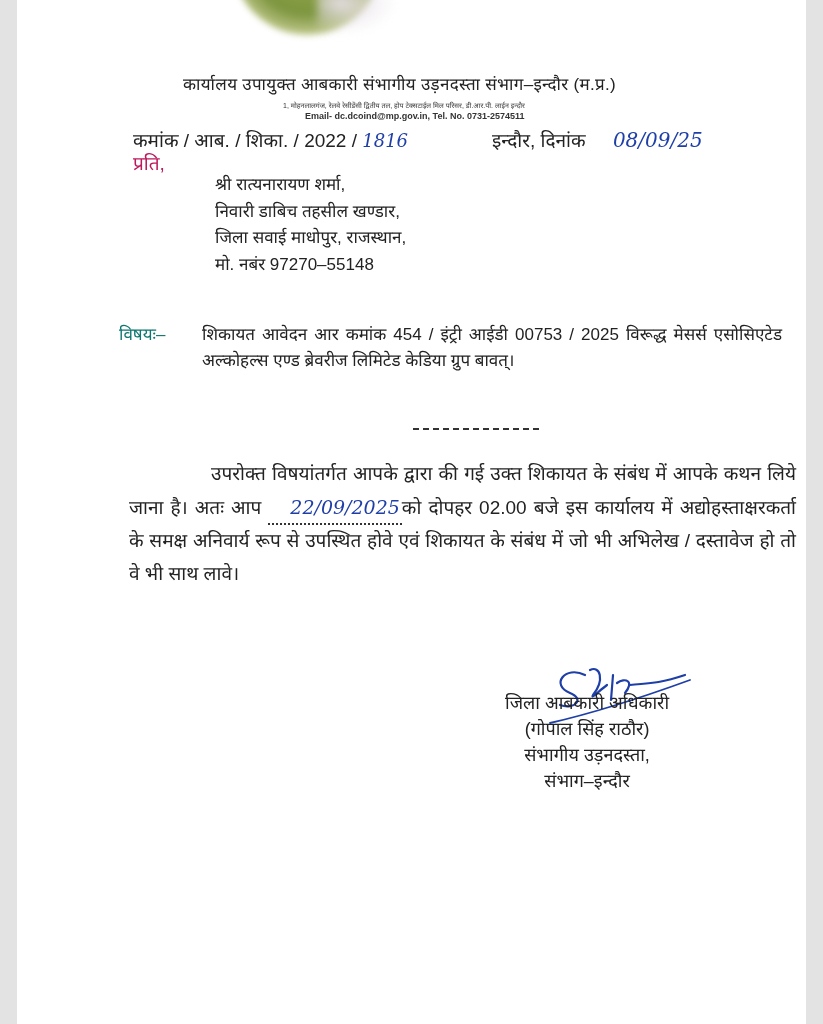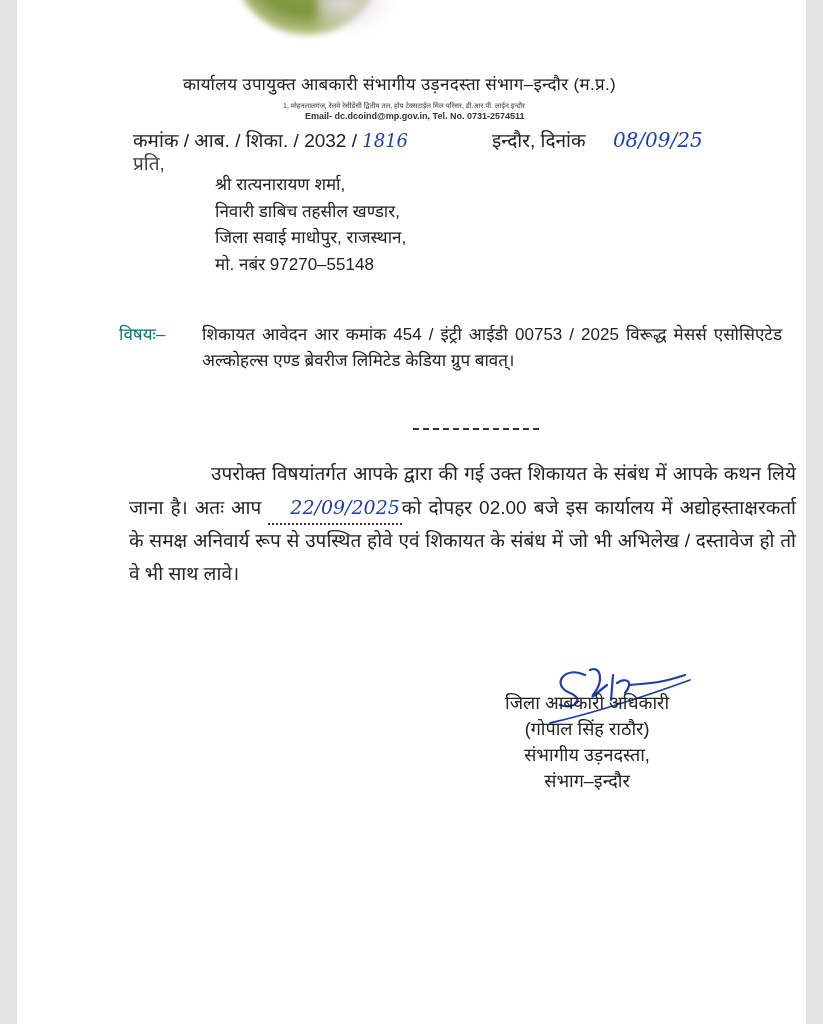--- a/index.html
+++ b/index.html
@@ -28,21 +28,21 @@
   }
   .abs { position: absolute; white-space: nowrap; }
   .office-title { left: 163px; top: 72px; font-size: 17px; letter-spacing: 0.3px; color: #222; margin-left: 20px; }
   .office-addr { left: 283px; top: 101px; font-size: 7px; color: #333; }
   .office-contact { left: 305px; top: 111px; font-size: 9px; font-weight: bold; color: #333; }
   .ref-line { left: 133px; top: 127px; font-size: 19px; color: #222; }
   .hand { font-family: "DejaVu Serif", serif; font-style: italic; color: #1f3fa8; }
   .ref-num { font-size: 18px; }
   .date-label { left: 492px; top: 127px; font-size: 19px; color: #222; }
   .date-val { font-size: 20px; margin-left: 22px; }
-  .prati { left: 133px; top: 150px; font-size: 19px; color: #404040; }
+  .prati { left: 133px; top: 150px; font-size: 19px; color: #be185d; }
   .addr-block { left: 215px; top: 172px; font-size: 17px; line-height: 26.5px; color: #222; }
   .addr-block div { white-space: nowrap; }
   .subject-label { left: 119px; top: 322px; font-size: 17px; color: #0f766e; }
   .subject-text { left: 202px; top: 322px; width: 580px; font-size: 17px; line-height: 26px; color: #222; white-space: normal; text-align: justify; }
   .divider-dash { left: 413px; top: 428px; width: 126px; border-top: 2px dashed #333; }
   .body-text { left: 117px; top: 458px; width: 667px; font-size: 19px; line-height: 32.5px; color: #222; white-space: normal; text-align: justify; margin-left: 12px; }
   .body-text .indent { display: inline-block; width: 82px; }
   .fill-date { display: inline-block; border-bottom: 2px dotted #333; padding: 0 2px 0 22px; font-size: 19px; }
   .sign-block { left: 505px; top: 690px; font-size: 18px; line-height: 26px; text-align: center; color: #222; }
   .signature { position: absolute; left: 545px; top: 655px; width: 150px; height: 75px; }
@@ -53,21 +53,21 @@
 <div class="page">
   <div class="blob"></div>
   <div class="blob-shadow"></div>
 </div>
 
 <div class="abs office-title">कार्यालय उपायुक्त आबकारी संभागीय उड़नदस्ता संभाग–इन्दौर (म.प्र.)</div>
 <div class="abs office-addr">1, मोहनलालगंज, रेलवे रेसीडेंसी द्वितीय तल, होप टेक्सटाईल मिल परिसर, डी.आर.पी. लाईन इन्दौर</div>
 <div class="abs office-contact">Email- dc.dcoind@mp.gov.in, Tel. No. 0731-2574511</div>
 
 <div class="abs ref-line">
-  <span>कमांक / आब. / शिका. / 2032 /</span>
+  <span>कमांक / आब. / शिका. / 2022 /</span>
   <span class="hand ref-num">1816</span>
 </div>
 
 <div class="abs date-label">
   <span>इन्दौर, दिनांक</span>
   <span class="hand date-val">08/09/25</span>
 </div>
 
 <div class="abs prati">प्रति,</div>
 

